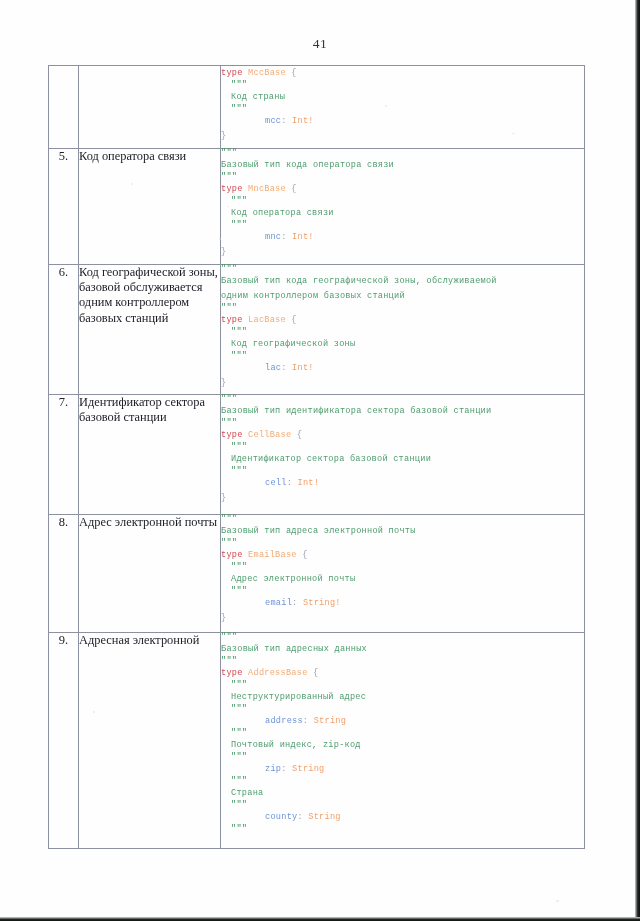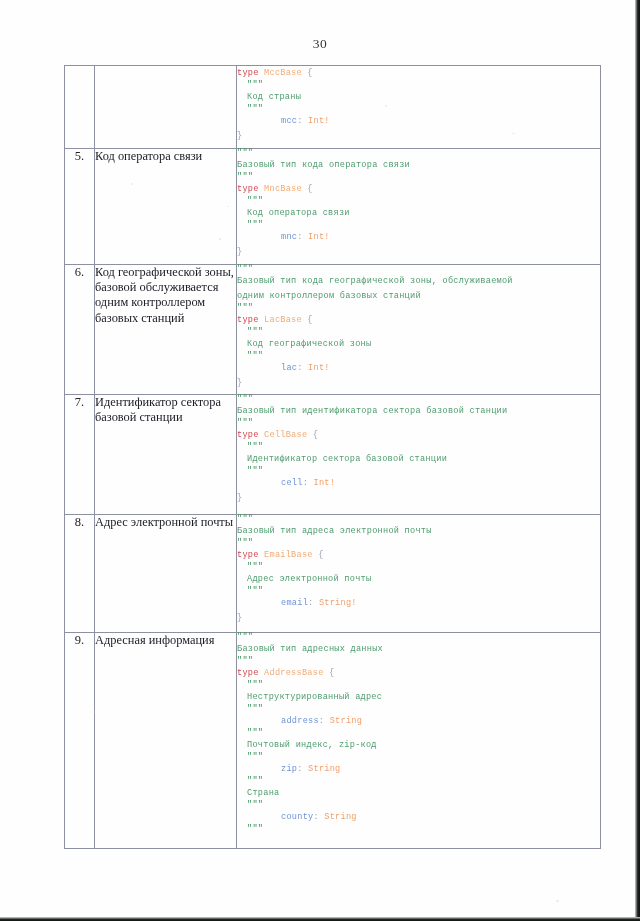--- a/index.html
+++ b/index.html
@@ -45,21 +45,21 @@
     text-align: center;
     font-family: "Liberation Serif", serif;
     font-size: 13.5px;
     color: #33333d;
     letter-spacing: 0.4px;
   }
 
   
   .doc-table {
     position: absolute;
-    left: 64px;
+    left: 48px;
     top: 65px;
     width: 536px;
     border-collapse: collapse;
     table-layout: fixed;
   }
   .doc-table td {
     border: 1px solid #8c90a0;
     vertical-align: top;
     padding: 0;
     background: transparent;
@@ -112,21 +112,21 @@
     background: #d9d9dd;
     border-radius: 50%;
     opacity: .55;
   }
 </style>
 </head>
 <body>
 
 <div class="page">
 
-  <div class="page-number">30</div>
+  <div class="page-number">41</div>
 
   <table class="doc-table">
     <colgroup>
       <col class="col-num">
       <col class="col-desc">
       <col class="col-code">
     </colgroup>
     <tbody id="table-body">
 
     <tr style="height: 83px;">
@@ -159,21 +159,21 @@
         </tr>
         <tr style="height: 118px;">
           <td class="cell-num">8.</td>
           <td class="cell-desc">Адрес электронной почты</td>
           <td class="cell-code">
             <div class="code"><div class="ln tight"><span class="tok-quote">"""</span></div><div class="ln"><span class="tok-doc">Базовый тип адреса электронной почты</span></div><div class="ln tight"><span class="tok-quote">"""</span></div><div class="ln"><span class="tok-kw">type</span><span> </span><span class="tok-name">EmailBase</span><span class="tok-brace"> {</span></div><div class="ln tight" style="padding-left: 10px;"><span class="tok-quote">"""</span></div><div class="ln" style="padding-left: 10px;"><span class="tok-doc">Адрес электронной почты</span></div><div class="ln tight" style="padding-left: 10px;"><span class="tok-quote">"""</span></div><div class="ln" style="padding-left: 10px;"><span class="tok-field">email</span><span class="tok-punc">: </span><span class="tok-type">String!</span></div><div class="ln"><span class="tok-brace">}</span></div></div>
           </td>
         </tr>
         <tr style="height: 216px;">
           <td class="cell-num">9.</td>
-          <td class="cell-desc">Адресная информация</td>
+          <td class="cell-desc">Адресная электронной</td>
           <td class="cell-code">
             <div class="code"><div class="ln tight"><span class="tok-quote">"""</span></div><div class="ln"><span class="tok-doc">Базовый тип адресных данных</span></div><div class="ln tight"><span class="tok-quote">"""</span></div><div class="ln"><span class="tok-kw">type</span><span> </span><span class="tok-name">AddressBase</span><span class="tok-brace"> {</span></div><div class="ln tight" style="padding-left: 10px;"><span class="tok-quote">"""</span></div><div class="ln" style="padding-left: 10px;"><span class="tok-doc">Неструктурированный адрес</span></div><div class="ln tight" style="padding-left: 10px;"><span class="tok-quote">"""</span></div><div class="ln" style="padding-left: 10px;"><span class="tok-field">address</span><span class="tok-punc">: </span><span class="tok-type">String</span></div><div class="ln tight" style="padding-left: 10px;"><span class="tok-quote">"""</span></div><div class="ln" style="padding-left: 10px;"><span class="tok-doc">Почтовый индекс, zip-код</span></div><div class="ln tight" style="padding-left: 10px;"><span class="tok-quote">"""</span></div><div class="ln" style="padding-left: 10px;"><span class="tok-field">zip</span><span class="tok-punc">: </span><span class="tok-type">String</span></div><div class="ln tight" style="padding-left: 10px;"><span class="tok-quote">"""</span></div><div class="ln" style="padding-left: 10px;"><span class="tok-doc">Страна</span></div><div class="ln tight" style="padding-left: 10px;"><span class="tok-quote">"""</span></div><div class="ln" style="padding-left: 10px;"><span class="tok-field">county</span><span class="tok-punc">: </span><span class="tok-type">String</span></div><div class="ln tight" style="padding-left: 10px;"><span class="tok-quote">"""</span></div></div>
           </td>
         </tr>
       </tbody>
   </table>
 
   <div class="speck" style="left:385px;top:105px;width:2px;height:2px;"></div>
   <div class="speck" style="left:512px;top:133px;width:3px;height:1px;"></div>
   <div class="speck" style="left:131px;top:183px;width:2px;height:2px;"></div>

